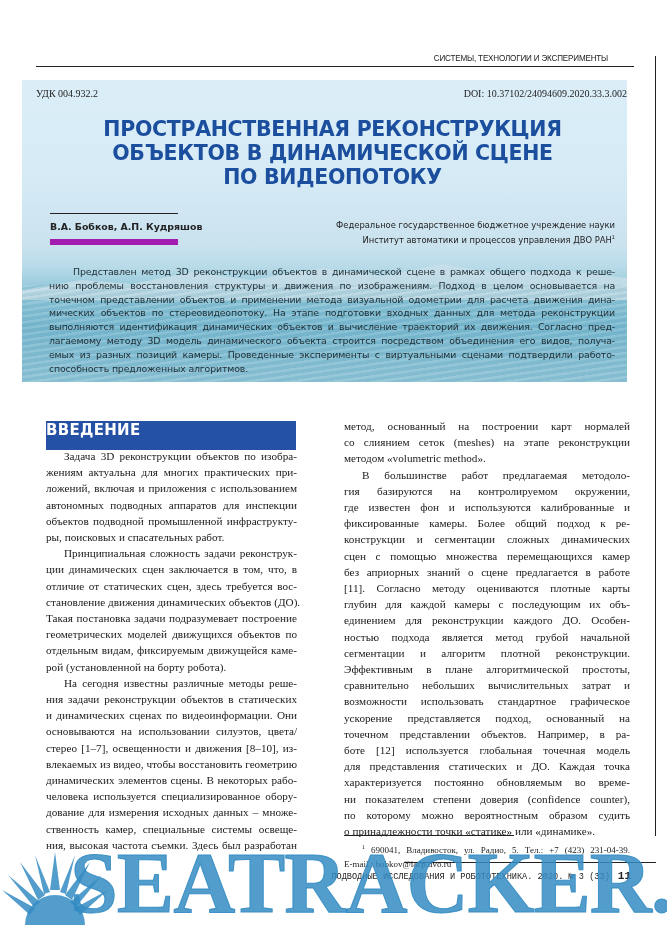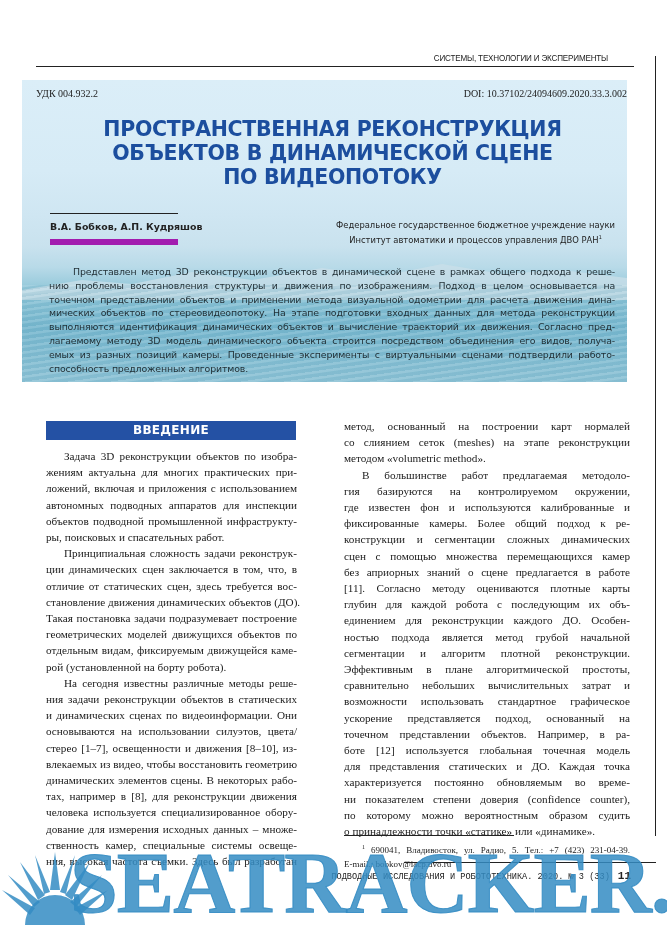--- a/index.html
+++ b/index.html
@@ -15,29 +15,29 @@
     .banner .waves { position: absolute; left: 0; top: 205px; width: 100%; height: 97px;
       background: repeating-linear-gradient(172deg, rgba(255,255,255,0.10) 0px, rgba(255,255,255,0.10) 2px, rgba(40,120,150,0.08) 3px, rgba(40,120,150,0.08) 6px); }
 
     .udk { position: absolute; top: 88px; left: 36px; font-size: 10px; color: #222; }
     .doi { position: absolute; top: 88px; right: 40px; font-size: 10px; color: #222; }
 
     .title { position: absolute; top: 117px; left: 60px; width: 545px; text-align: center; font-family: "DejaVu Sans", sans-serif; font-weight: bold; font-size: 20.5px; line-height: 24px; color: #1c4e9e; letter-spacing: -0.3px; }
     .title div { white-space: nowrap; }
 
     .authors { position: absolute; top: 213px; left: 50px; width: 128px; border-top: 1px solid #222; border-bottom: 6px solid #a21caf; padding: 7px 0 7px 0; font-family: "DejaVu Sans", sans-serif; font-weight: bold; font-size: 9.4px; color: #222; white-space: nowrap; }
-    .affiliation { position: absolute; top: 219px; right: 52px; text-align: center; font-family: "DejaVu Sans", sans-serif; font-size: 8.4px; line-height: 12px; color: #222; }
+    .affiliation { position: absolute; top: 219px; right: 52px; text-align: right; font-family: "DejaVu Sans", sans-serif; font-size: 8.4px; line-height: 12px; color: #222; }
     .affiliation div { white-space: nowrap; }
     .affiliation sup { font-size: 5px; }
 
     .abstract { position: absolute; top: 265px; left: 49px; width: 566px; font-family: "DejaVu Sans", sans-serif; font-size: 9.4px; line-height: 13.8px; color: #1f2d33; text-align: justify; letter-spacing: -0.15px; }
     .abstract .line { white-space: nowrap; text-align-last: justify; display: block; }
     .abstract .line.last { text-align-last: left; }
 
-    .intro-heading { position: absolute; top: 421px; left: 46px; width: 250px; height: 19px; background: #2451a4; color: #ffffff; font-family: "DejaVu Sans", sans-serif; font-weight: bold; font-size: 12px; line-height: 19px; text-align: center; letter-spacing: 0.3px; }
+    .intro-heading { position: absolute; top: 421px; left: 46px; width: 250px; height: 29px; background: #2451a4; color: #ffffff; font-family: "DejaVu Sans", sans-serif; font-weight: bold; font-size: 15px; line-height: 19px; letter-spacing: 0.3px; }
 
     .col { position: absolute; font-size: 11.2px; line-height: 16.2px; color: #1a1a1a; }
     .col-left { top: 448px; left: 46px; width: 251px; }
     .col-right { top: 418px; left: 344px; width: 286px; }
     .col .line { display: block; white-space: nowrap; text-align: justify; text-align-last: justify; }
     .col .line.last { text-align-last: left; }
     .col .line.indent { padding-left: 18px; }
 
     .footnote-rule { position: absolute; top: 835px; left: 344px; width: 170px; height: 1px; background: #222; }
     .footnote { position: absolute; top: 840px; left: 344px; width: 286px; font-size: 9px; line-height: 14px; color: #222; }
@@ -114,39 +114,38 @@
     <span class="line">геометрических моделей движущихся объектов по</span>
     <span class="line">отдельным видам, фиксируемым движущейся каме-</span>
     <span class="line last">рой (установленной на борту робота).</span>
     <span class="line indent">На сегодня известны различные методы реше-</span>
     <span class="line">ния задачи реконструкции объектов  в статических</span>
     <span class="line">и динамических сценах по видеоинформации. Они</span>
     <span class="line">основываются на использовании силуэтов, цвета/</span>
     <span class="line">стерео [1–7], освещенности и движения [8–10], из-</span>
     <span class="line">влекаемых из видео, чтобы восстановить геометрию</span>
     <span class="line">динамических элементов сцены. В некоторых рабо-</span>
-    <span class="line">тах, например в [8], для реконструкции движения</span>
     <span class="line">человека используется специализированное обору-</span>
     <span class="line">дование для измерения исходных данных – множе-</span>
     <span class="line">ственность камер, специальные системы освеще-</span>
     <span class="line">ния, высокая частота съемки. Здесь был разработан</span>
   </div>
 <div class="col col-right" id="col-right">
     <span class="line">метод, основанный на построении карт нормалей</span>
     <span class="line">со слиянием сеток (meshes) на этапе реконструкции</span>
     <span class="line last">методом «volumetric method».</span>
     <span class="line indent">В большинстве работ предлагаемая методоло-</span>
     <span class="line">гия базируются на контролируемом окружении,</span>
     <span class="line">где известен фон и используются калиброванные и</span>
     <span class="line">фиксированные камеры. Более общий подход к ре-</span>
     <span class="line">конструкции и сегментации сложных динамических</span>
     <span class="line">сцен с помощью множества перемещающихся камер</span>
     <span class="line">без априорных знаний о сцене предлагается в работе</span>
     <span class="line">[11]. Согласно методу оцениваются плотные карты</span>
-    <span class="line">глубин для каждой робота с последующим их объ-</span>
+    <span class="line">глубин для каждой камеры с последующим их объ-</span>
     <span class="line">единением для реконструкции каждого ДО. Особен-</span>
     <span class="line">ностью подхода является метод грубой начальной</span>
     <span class="line">сегментации и алгоритм плотной реконструкции.</span>
     <span class="line">Эффективным в плане алгоритмической простоты,</span>
     <span class="line">сравнительно небольших вычислительных затрат и</span>
     <span class="line">возможности использовать стандартное графическое</span>
     <span class="line">ускорение представляется подход, основанный на</span>
     <span class="line">точечном представлении объектов. Например, в ра-</span>
     <span class="line">боте [12] используется глобальная точечная модель</span>
     <span class="line">для представления статических и ДО. Каждая точка</span>

